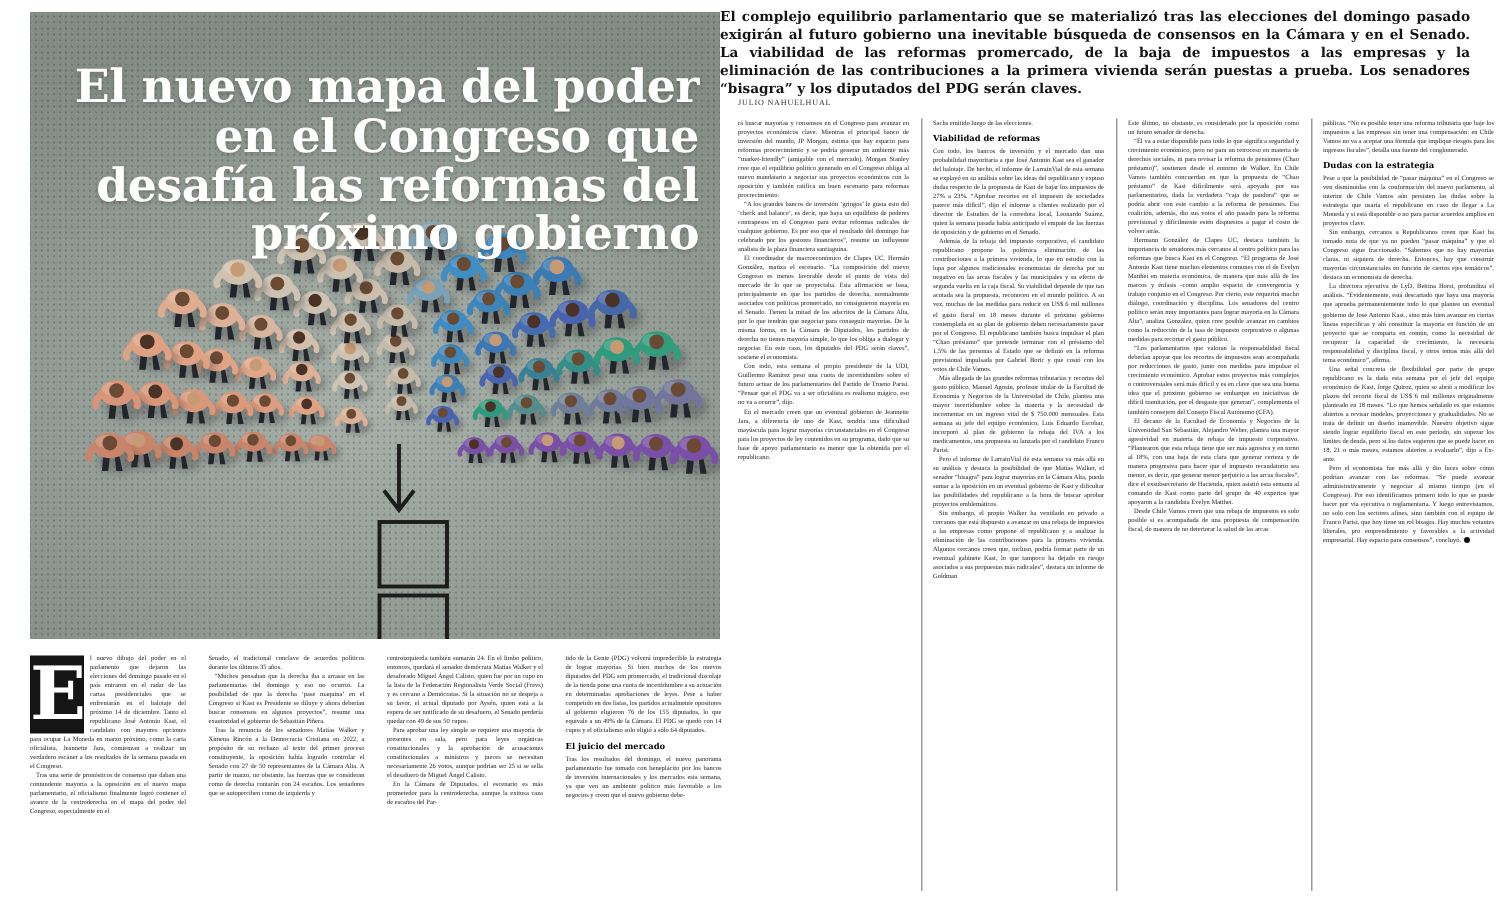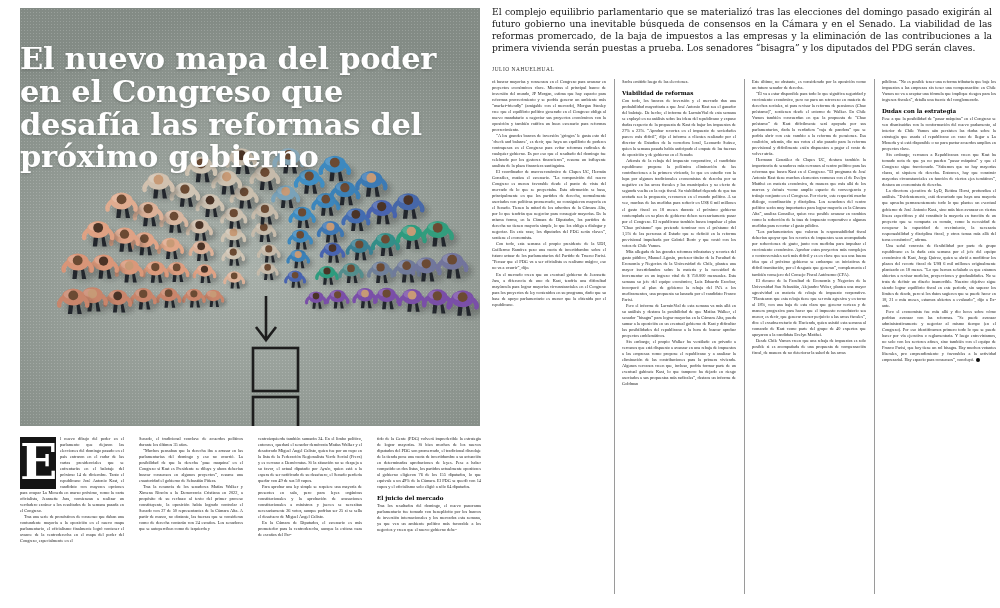--- a/index.html
+++ b/index.html
@@ -29,36 +29,37 @@
   .hero-noise{
     position:absolute;inset:0;opacity:.18;
     background-image:
       radial-gradient(#ffffff 0.5px, transparent 0.6px),
       radial-gradient(#000000 0.5px, transparent 0.6px);
     background-size:3px 3px, 4px 4px;
     background-position:0 0, 2px 1px;
   }
   .hero-title{
     position:absolute;left:0;right:14px;top:14px;
+    text-align:right;
     font-family:"DejaVu Serif", serif;
     font-weight:bold;
     font-size:30.5px;
     line-height:1.07;
     color:#ffffff;
     letter-spacing:-0.3px;
     text-shadow:0 1px 3px rgba(0,0,0,.22);
     z-index:5;
   }
   .hemicycle{position:absolute;left:0;top:0;width:460px;height:418px;z-index:3;}
 
   
   .lead{
-    position:absolute;left:492px;top:6px;width:500px;
+    position:absolute;left:480px;top:6px;width:500px;
     font-family:"DejaVu Serif", serif;
-    font-weight:normal;
+    font-weight:bold;
     font-size:9.1px;
     line-height:1.33;
     text-align:justify;
     color:#141414;
   }
   .byline{
     position:absolute;left:492px;top:66px;width:300px;
     font-family:"Liberation Serif", serif;
     font-size:5.4px;
     letter-spacing:.55px;

